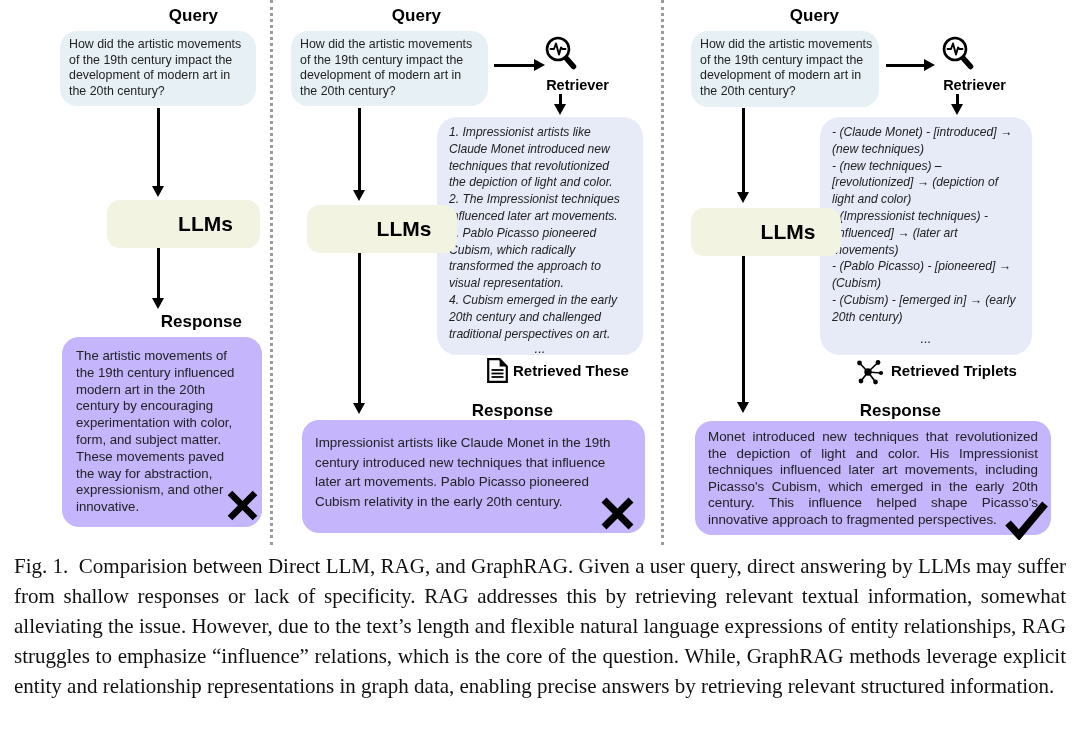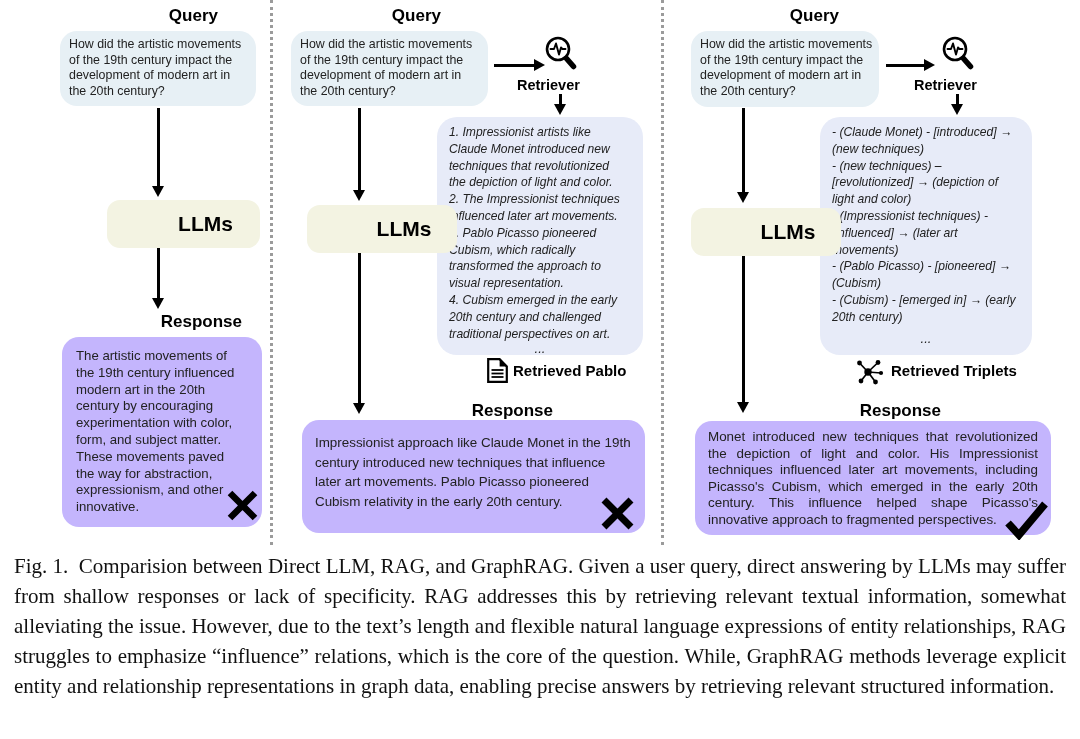--- a/index.html
+++ b/index.html
@@ -14,21 +14,21 @@
   .resp-box{background:#c4b5fd;}
   .llm-box{position:absolute;background:#f3f3e2;border-radius:13px;text-align:center;
            font-weight:bold;font-size:21px;color:#000;padding-left:44px;}
   .pre{white-space:pre;}
   .qtext{font-size:12.4px;line-height:15.6px;padding:6px 14px 5px 9px;color:#222;}
   .rtext{font-style:italic;font-size:12.1px;line-height:16.8px;padding:7px 6px 0 12px;color:#222;}
   .ellipsis{text-align:center;font-style:italic;font-size:13px;color:#222;line-height:14px;}
   .resp1{font-size:13.2px;line-height:16.8px;padding:11px 8px 0 14px;color:#222;}
   .resp2{font-size:13.4px;line-height:19.5px;padding:13px 10px 0 13px;color:#222;}
   .resp3{font-size:13.4px;line-height:16.6px;padding:8px 13px 6px 13px;color:#222;text-align:justify;}
-  .slabel{position:absolute;font-weight:bold;font-size:14.5px;color:#000;text-align:left;}
+  .slabel{position:absolute;font-weight:bold;font-size:14.5px;color:#000;text-align:right;}
   .blabel{position:absolute;font-weight:bold;font-size:15px;color:#000;}
   .vline{position:absolute;width:3px;background:#000;}
   .hline{position:absolute;height:3px;background:#000;}
   .head-down{position:absolute;width:0;height:0;border-left:6.5px solid transparent;
              border-right:6.5px solid transparent;border-top:11px solid #000;}
   .head-right{position:absolute;width:0;height:0;border-top:6.5px solid transparent;
               border-bottom:6.5px solid transparent;border-left:11px solid #000;}
   .head-left{position:absolute;width:0;height:0;border-top:6.5px solid transparent;
              border-bottom:6.5px solid transparent;border-right:11px solid #000;}
   .divider{position:absolute;top:0;height:545px;width:0;border-left:3px dotted #9b9b9b;}
@@ -128,21 +128,21 @@
       <div class="ellipsis">...</div>
     </div>
 
     <svg class="abs" style="left:487px;top:358px;" width="21" height="25" viewBox="0 0 21 25">
       <path d="M1.2 1.2 H12.6 L19.8 8.4 V23.8 H1.2 Z" fill="#fff" stroke="#000" stroke-width="2.2"></path>
       <path d="M12.6 1.2 L19.8 8.4 H12.6 Z" fill="#000"></path>
       <line x1="4.5" y1="12" x2="16.5" y2="12" stroke="#000" stroke-width="1.8"></line>
       <line x1="4.5" y1="15.5" x2="16.5" y2="15.5" stroke="#000" stroke-width="1.8"></line>
       <line x1="4.5" y1="19" x2="16.5" y2="19" stroke="#000" stroke-width="1.8"></line>
     </svg>
-    <div class="blabel" style="left:513px;top:362px;">Retrieved Pablo</div>
+    <div class="blabel" style="left:513px;top:362px;">Retrieved These</div>
 
     <div>
       <div class="hline" style="left:425px;top:230px;width:12px;"></div>
       <div class="head-left" style="left:414px;top:225px;"></div>
     </div>
 
     <div>
       <div class="vline" style="left:358px;top:108px;height:84px;"></div>
       <div class="head-down" style="left:353px;top:190px;"></div>
     </div>
@@ -150,21 +150,21 @@
     <div class="llm-box" style="left:307px;top:205px;width:106px;height:48px;line-height:48px;">LLMs</div>
 
     <div>
       <div class="vline" style="left:358px;top:253px;height:150px;"></div>
       <div class="head-down" style="left:353px;top:403px;"></div>
     </div>
 
     <div class="abs ptitle" style="left:393px;top:401px;width:160px;">Response</div>
 
     <div class="bubble resp-box" style="left:302px;top:420px;width:343px;height:113px;">
-      <div class="resp2 pre">Impressionist approach like Claude Monet in the 19th
+      <div class="resp2 pre">Impressionist artists like Claude Monet in the 19th
 century introduced new techniques that influence
 later art movements. Pablo Picasso pioneered
 Cubism relativity in the early 20th century.</div>
     </div>
 
     <svg class="abs" style="left:600px;top:496px;" width="35" height="35" viewBox="0 0 35 35">
       <path d="M4 4 L31 31 M31 4 L4 31" stroke="#000" stroke-width="7" fill="none"></path>
     </svg>
   </div>
 

